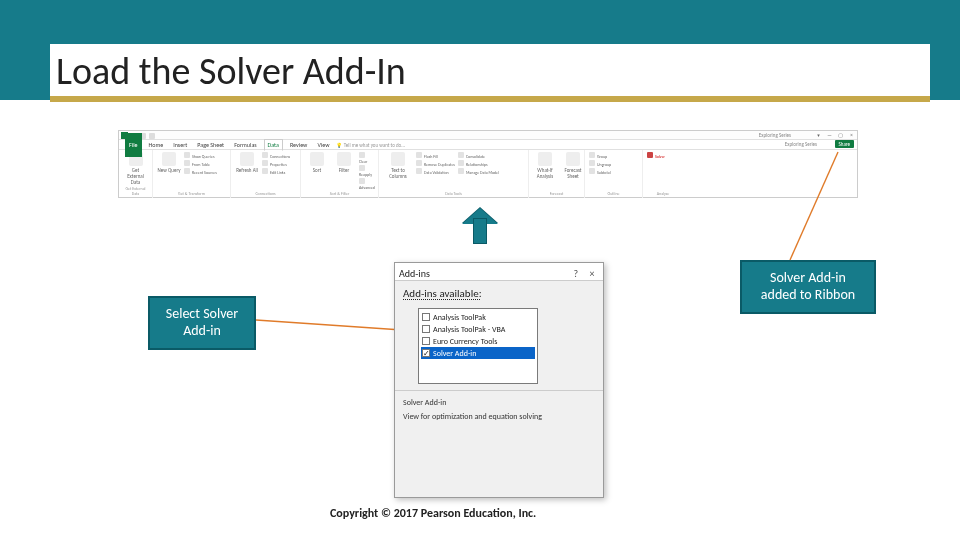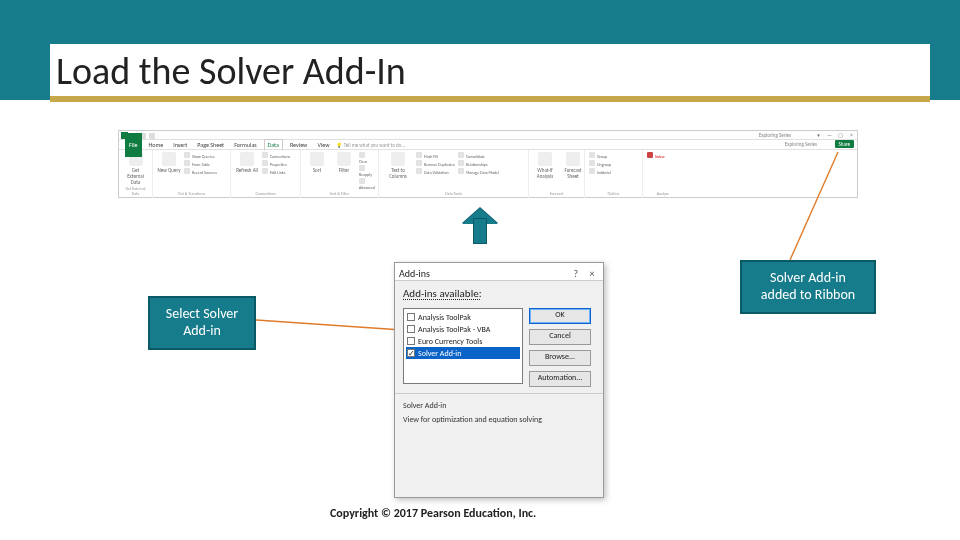--- a/index.html
+++ b/index.html
@@ -161,21 +161,21 @@
     height:18px;
     display:flex; align-items:flex-end; justify-content:space-between;
     padding:0 4px;
     font-size:10px;
   }
   .dlg-title .btns span {
     display:inline-block; width:14px; text-align:center; color:#555; font-size:10px;
   }
   .dlg-body { padding:6px 8px 4px; }
   .dlg-label { font-size:11px; margin-bottom:8px; text-decoration: underline dotted; text-underline-offset:2px; }
-  .dlg-row { display:flex; gap:6px; }
+  .dlg-row { display:flex; gap:6px;margin-left:15px; }
   .listbox {
     width:120px; height:76px;
     background:#fff; border:1px solid #7a7a7a;
     font-size:8px; padding:2px 2px; overflow:hidden;
   }
   .listbox .item { display:flex; align-items:center; gap:3px; padding:0 1px; height:12px; }
   .listbox .item.sel { background:#0a64c8; color:#fff; }
   .listbox .cb { width:8px; height:8px; border:1px solid #777; background:#fff; position:relative; flex-shrink:0; }
   .listbox .cb.ck::after { content:"✓"; position:absolute; left:0; top:-2px; font-size:8px; color:#111; }
   .listbox .item.sel .cb.ck::after { color:#111; }
@@ -379,26 +379,20 @@
           </div>
         <div class="item">
             <span class="cb"></span>
             <span>Euro Currency Tools</span>
           </div>
         <div class="item sel">
             <span class="cb ck"></span>
             <span>Solver Add-in</span>
           </div>
       </div>
-      <div class="dlg-right">
-        <div class="btn primary">OK</div>
-        <div class="btn">Cancel</div>
-        <div class="btn">Browse...</div>
-        <div class="btn">Automation...</div>
-      </div>
     </div>
     <div class="dlg-sep"></div>
     <div class="dlg-desc">
       <div class="head">Solver Add-in</div>
       <div>View for optimization and equation solving</div>
     </div>
   </div>
 </div>
 
 <div class="copyright">Copyright © 2017 Pearson Education, Inc.</div>

